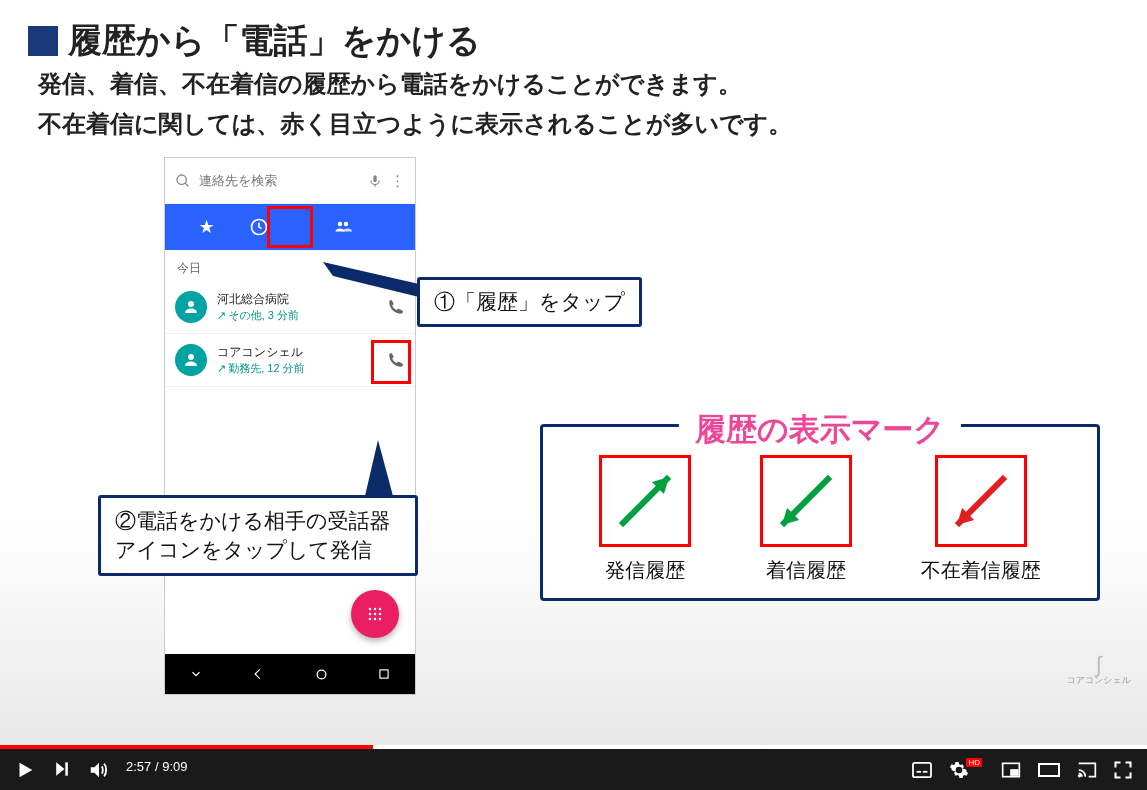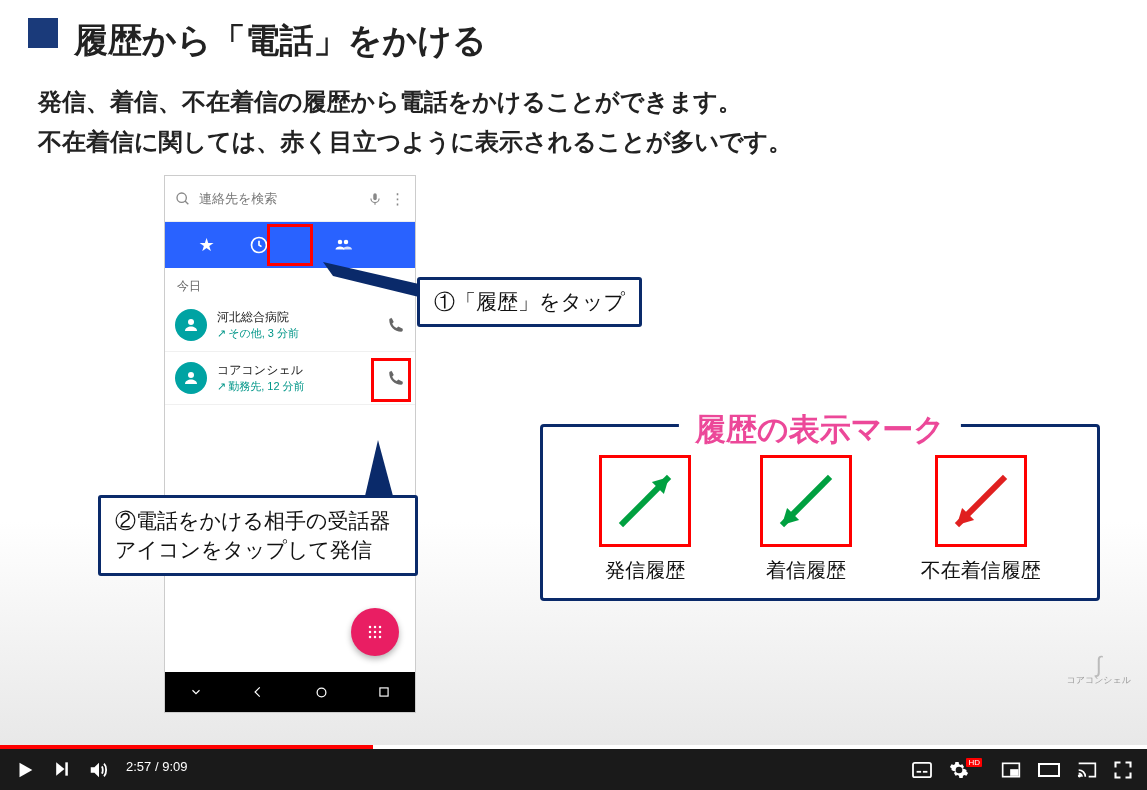--- a/index.html
+++ b/index.html
@@ -1,21 +1,21 @@
 <!DOCTYPE html>
 <html><head>
 <meta charset="utf-8">
 <style>
 * { margin: 0; padding: 0; box-sizing: border-box; }
 body { font-family: "Hiragino Sans", "Meiryo", sans-serif; width: 1147px; height: 790px; overflow: hidden; position: relative; background: #fff; }
 
 .video-frame { width: 1147px; height: 790px; position: relative; }
 .slide-area { width: 100%; height: 745px; background: linear-gradient(to bottom, #ffffff 0%, #ffffff 70%, #e8e8e8 100%); position: relative; padding: 18px 28px; }
 
-.title-row { display: flex; gap: 16px; margin-bottom: 18px; }
+.title-row { display: flex; align-items: center; gap: 10px; margin-bottom: 0; }
 .title-bullet { width: 30px; height: 30px; background: #1a3a7a; }
 .title-text { font-size: 34px; font-weight: 600; color: #222; }
 
 .desc { font-size: 24px; color: #222; line-height: 1.65; padding-left: 10px; margin-bottom: 14px; font-weight: bold; }
 
 .content-row { display: flex; position: relative; }
 
 
 .phone { width: 252px; margin-left: 136px; border: 1px solid #ccc; background: #fff; display: flex; flex-direction: column; height: 538px; position: relative; }
 .phone-search { height: 46px; border-bottom: 1px solid #eee; display: flex; align-items: center; padding: 0 10px; gap: 8px; }

